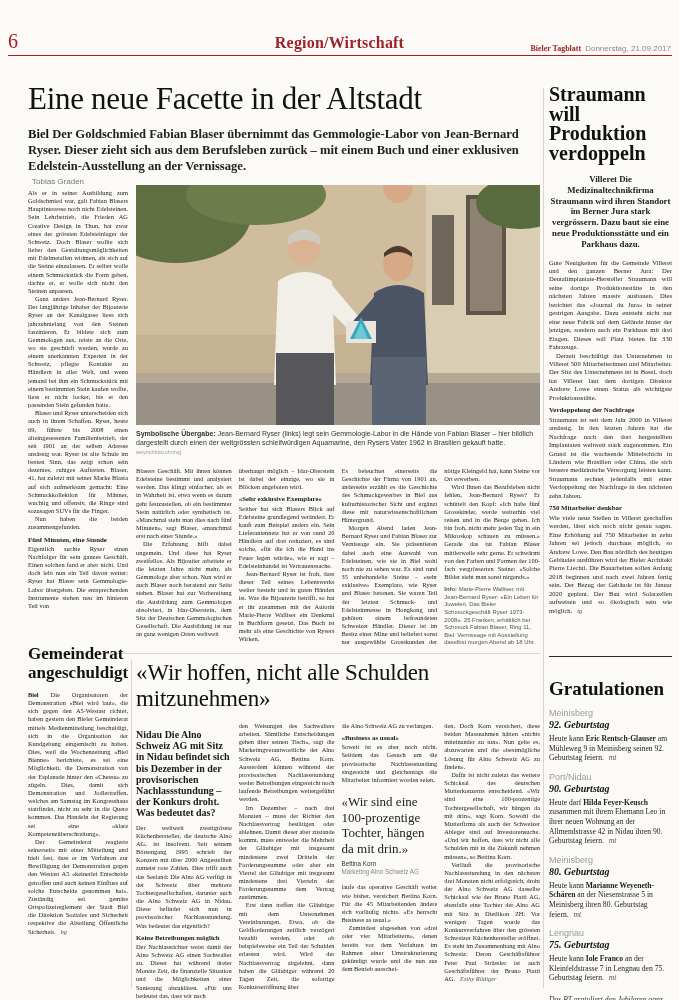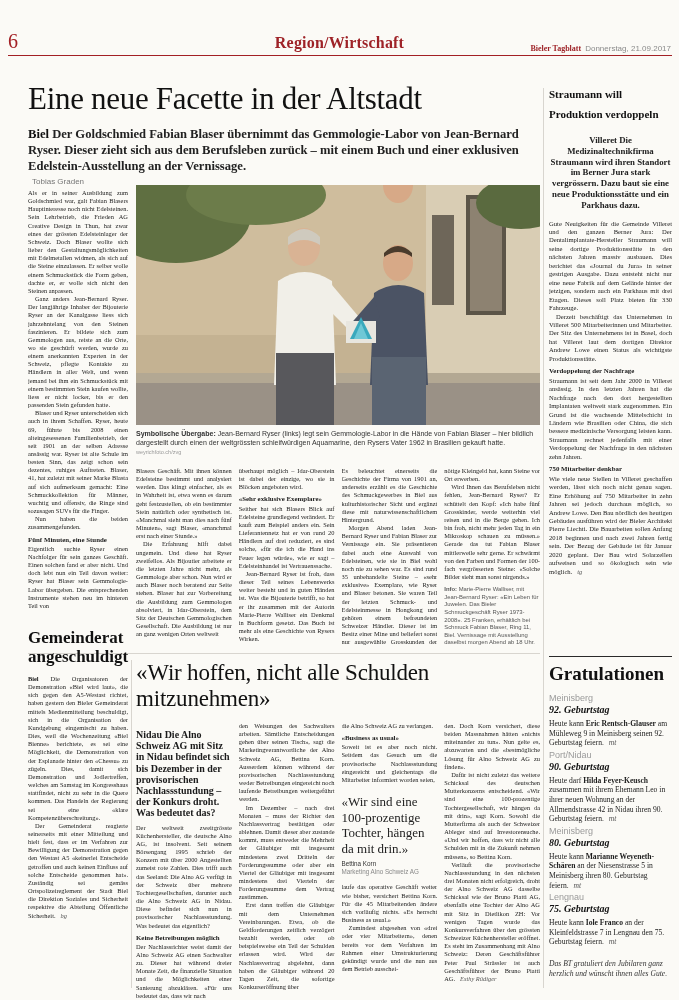--- a/index.html
+++ b/index.html
@@ -30,32 +30,32 @@
   .subhead{font-size:6.9px;font-weight:bold;margin:4px 0 1px 0;text-align:left;}
   .credit{font-style:italic;color:#555;margin-left:5px;}
   .infoblock{font-family:"Liberation Sans",sans-serif;font-size:5.9px;line-height:7.6px;color:#555;text-align:left;margin-top:5px;}
   .caption{font-family:"Liberation Sans",sans-serif;font-size:7px;line-height:9px;color:#333;}
   .caption .cred{font-size:5.5px;color:#999;}
   .vrule{position:absolute;border-left:1px solid #d8d5cf;}
   .hrule{position:absolute;border-top:1px solid #d8d5cf;}
   .cols4{display:flex;gap:7px;}
   .cols4>div{flex:1;overflow:hidden;}
   
-  .h-side{font-size:11px;font-weight:bold;line-height:19.5px;color:#111;}
+  .h-side{font-size:20px;font-weight:bold;line-height:19.5px;color:#111;}
   .side-lead{font-size:8.8px;line-height:10.8px;font-weight:bold;color:#222;text-align:center;}
   
   .h-bottom-left{font-size:17px;font-weight:bold;line-height:19px;color:#111;}
   .h-bottom-mid{font-size:23px;font-weight:normal;line-height:26px;letter-spacing:-.2px;color:#111;}
   .alno-lead{font-size:10px;line-height:11.2px;font-weight:bold;text-align:left;color:#1a1a1a;margin:7px 0 5px 0;}
   .pullquote{font-size:13px;line-height:15.5px;font-weight:normal;color:#222;margin:10px 0 4px 0;text-align:left;}
   .pq-name{font-family:"Liberation Sans",sans-serif;font-size:6.3px;color:#333;margin-top:4px;}
   .pq-role{font-family:"Liberation Sans",sans-serif;font-size:6.3px;color:#888;margin-bottom:7px;}
   
-  .h-grat{font-size:19px;font-weight:bold;color:#111;margin:6px 0 8px 0;}
-  .grat-loc{font-family:"Liberation Sans",sans-serif;font-size:9px;color:#9a9a9a;margin-top:2px;}
+  .h-grat{font-size:19px;font-weight:bold;color:#111;margin:21px 0 8px 0;}
+  .grat-loc{font-family:"Liberation Sans",sans-serif;font-size:9px;color:#9a9a9a;margin-top:9px;}
   .grat-title{font-size:10px;font-weight:bold;color:#111;margin:1px 0 4px 0;font-style:italic;}
   .grat-body{font-size:7.6px;line-height:9.6px;text-align:left;color:#1c1c1c;}
   .grat-foot{font-size:7.6px;line-height:9.6px;font-style:italic;color:#333;margin-top:12px;}
 </style>
 </head>
 <body>
 
 <div class="abs" style="left:8px;top:30px;width:663px;height:22px;">
   <span class="pageno abs" style="left:0;top:0;">6</span>
   <div class="section-title abs" style="left:0;right:0;top:4px;text-align:center;font-family:Liberation Serif, serif;">Region/Wirtschaft</div>
@@ -155,21 +155,21 @@
   <div class="bodytxt" style="margin-top:9px;font-size:6.6px;line-height:8.45px;">
     <p>Gute Neuigkeiten für die Gemeinde Villeret und den ganzen Berner Jura: Der Dentalimplantate-Hersteller Straumann will seine dortige Produktionsstätte in den nächsten Jahren massiv ausbauen. Dies berichtet das «Journal du Jura» in seiner gestrigen Ausgabe. Dazu entsteht nicht nur eine neue Fabrik auf dem Gelände hinter der jetzigen, sondern auch ein Parkhaus mit drei Etagen. Dieses soll Platz bieten für 330 Fahrzeuge.</p>
     <p class="ind">Derzeit beschäftigt das Unternehmen in Villeret 500 Mitarbeiterinnen und Mitarbeiter. Der Sitz des Unternehmens ist in Basel, doch hat Villeret laut dem dortigen Direktor Andrew Lowe einen Status als wichtigste Produktionsstätte.</p>
     <div class="subhead">Verdoppelung der Nachfrage</div>
     <p>Straumann ist seit dem Jahr 2000 in Villeret ansässig. In den letzten Jahren hat die Nachfrage nach den dort hergestellten Implantaten weltweit stark zugenommen. Ein Grund ist die wachsende Mittelschicht in Ländern wie Brasilien oder China, die sich bessere medizinische Versorgung leisten kann. Straumann rechnet jedenfalls mit einer Verdoppelung der Nachfrage in den nächsten zehn Jahren.</p>
     <div class="subhead">750 Mitarbeiter denkbar</div>
     <p><span>Wie viele neue Stellen in Villeret geschaffen werden, lässt sich noch nicht genau sagen. Eine Erhöhung auf 750 Mitarbeiter in zehn Jahren sei jedoch durchaus möglich, so Andrew Lowe. Den Bau nördlich des heutigen Gebäudes ausführen wird der Bieler Architekt Pierre Liechti. Die Bauarbeiten sollen Anfang 2018 beginnen und nach zwei Jahren fertig sein. Der Bezug der Gebäude ist für Januar 2020 geplant. Der Bau wird Solarzellen aufweisen und so ökologisch sein wie möglich.</span><span class="credit">tg</span></p>
   </div>
 </div>
 
-<div class="abs" style="left:28px;top:628px;width:100px;">
+<div class="abs" style="left:28px;top:644px;width:100px;">
   <div class="h-bottom-left">Gemeinderat angeschuldigt</div>
   <div class="bodytxt" style="margin-top:9px;height:285px;overflow:hidden;">
     <p><b>Biel</b><span> Die Organisatoren der Demonstration «Biel wird laut», die sich gegen den A5-Westast richtet, haben gestern den Bieler Gemeinderat mittels Medienmitteilung beschuldigt, sich in die Organisation der Kundgebung eingemischt zu haben. Dies, weil die Wochenzeitung «Biel Bienne» berichtete, es sei eine Möglichkeit, die Demonstration von der Esplanade hinter den «Chessu» zu zügeln. Dies, damit sich Demonstration und Jodlertreffen, welches am Samstag im Kongresshaus stattfindet, nicht zu sehr in die Quere kommen. Das Handeln der Regierung sei eine «klare Kompetenzüberschreitung».</span></p>
     <p class="ind"><span>Der Gemeinderat reagierte seinerseits mit einer Mitteilung und hielt fest, dass er im Verfahren zur Bewilligung der Demonstration gegen den Westast A5 «keinerlei Entscheide getroffen und auch keinen Einfluss auf solche Entscheide genommen hat». Zuständig sei gemäss Ortspolizeireglement der Stadt Biel die Direktion Soziales und Sicherheit respektive die Abteilung Öffentliche Sicherheit.</span><span class="credit">bg</span></p>
   </div>
 </div>
 
 <div class="abs" style="left:136px;top:660px;width:404px;">
   <div class="h-bottom-mid">«Wir hoffen, nicht alle Schulden mitzunehmen»</div>
   <div class="cols4" style="margin-top:10px;height:292px;">

